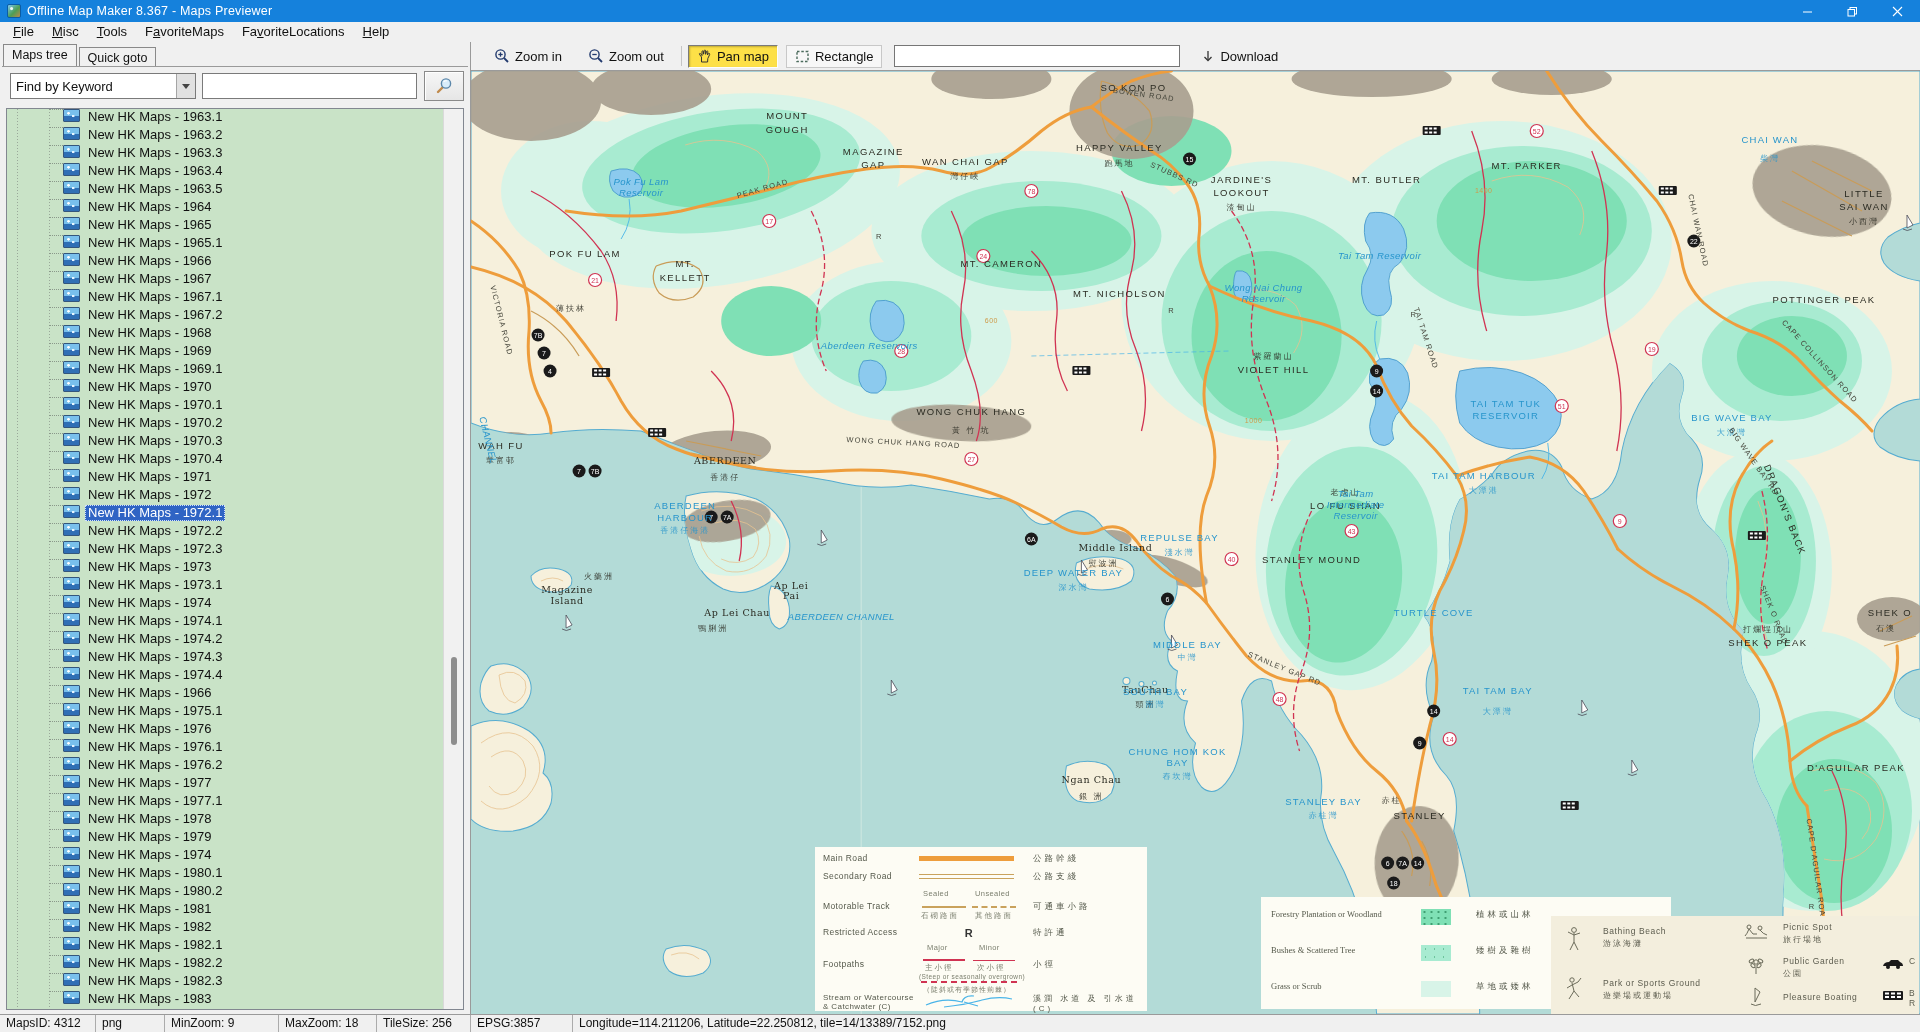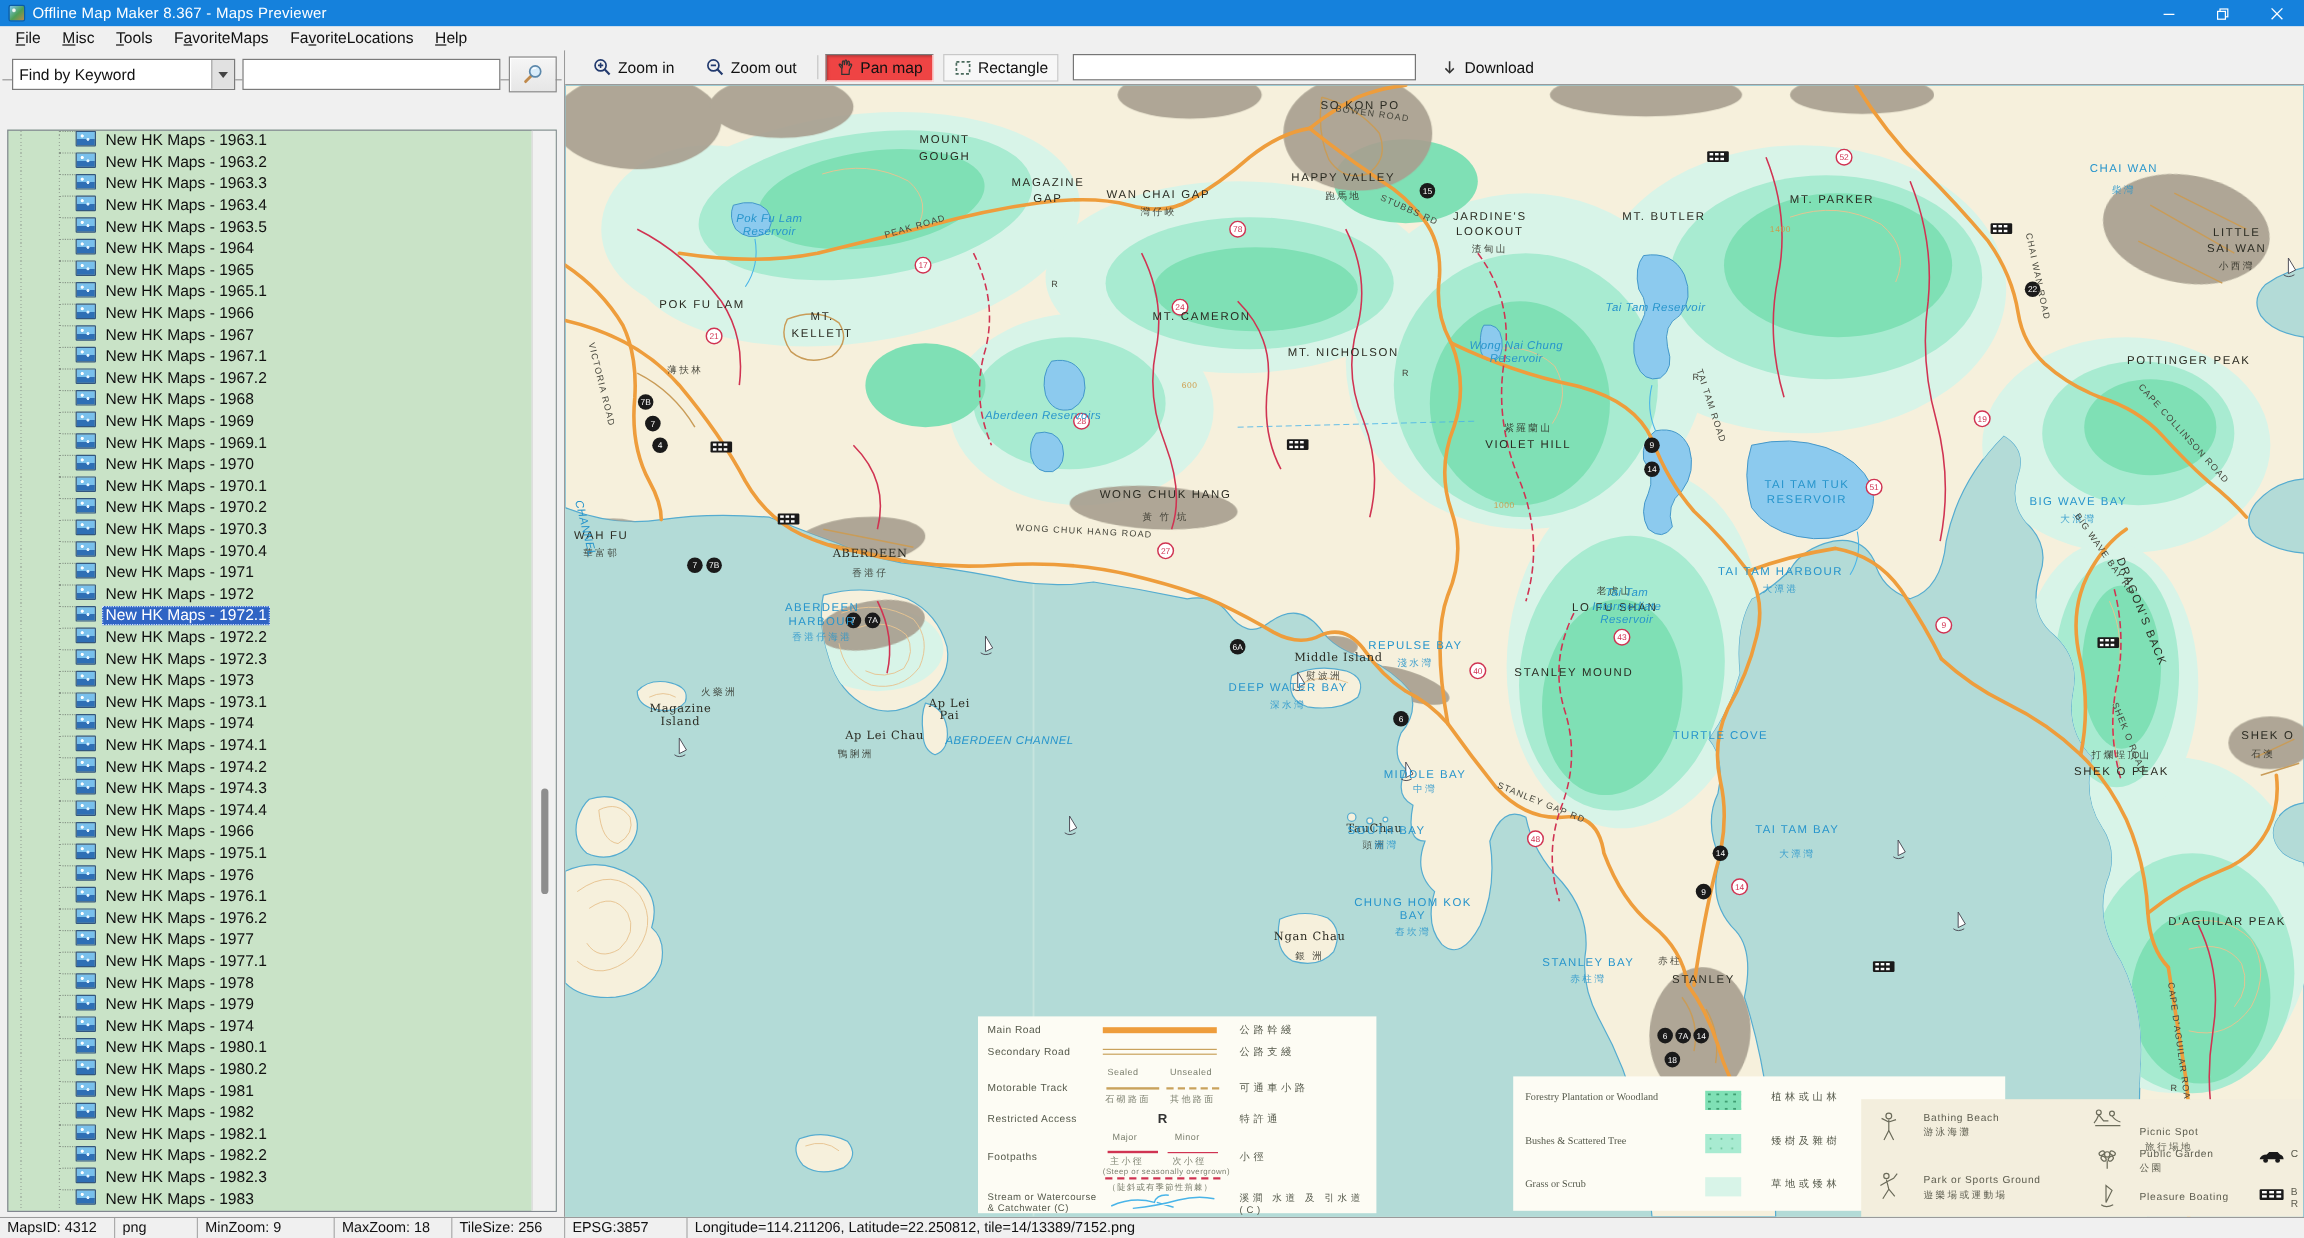--- a/index.html
+++ b/index.html
@@ -55,21 +55,21 @@
        linear-gradient(180deg,#79c0ec 0 55%, #2f6fb5 55% 100%); }
   .tree-label { padding:0 3px; line-height:16px; }
   .tree-item.selected .tree-label { background:#2f64c4; color:#fff; outline:1px dotted #cfe0ff; outline-offset:-1px; }
   .tree-vscroll { width:20px; flex:none; background:#f1f1f1; border-left:1px solid #d9d9d9; position:relative; }
   .tree-thumb { position:absolute; left:7px; width:6px; top:548px; height:88px; background:#8e8e8e; border-radius:3px; }
 
   
   .right-col { flex:1; display:flex; flex-direction:column; border-left:1px solid #9a9a9a; }
   .map-toolbar { height:29px; background:#f0f0f0; display:flex; align-items:center; padding-left:14px; border-bottom:1px solid #9a9a9a; }
   .tb-btn { display:flex; align-items:center; gap:5px; font-size:13px; color:#111; padding:3px 8px; margin-right:8px; border:1px solid transparent; }
-  .tb-btn.pressed { background:#ef4444; border-color:#7a7a7a #fdfdfd #fdfdfd #7a7a7a; box-shadow:inset 1px 1px 2px rgba(0,0,0,.25); }
+  .tb-btn.pressed { background:#fde047; border-color:#7a7a7a #fdfdfd #fdfdfd #7a7a7a; box-shadow:inset 1px 1px 2px rgba(0,0,0,.25); }
   .tb-btn.outlined { border-color:#c8c8c8; background:#f7f7f7; }
   .tb-sep { width:1px; height:20px; background:#c5c5c5; margin:0 6px 0 0; }
   .tb-input { width:286px; height:22px; border:1px solid #767676; background:#fff; font-size:13px; padding:0 4px; margin:0 12px 0 4px; }
   .tb-btn svg { display:block; }
 
   .map-area { position:relative; flex:1; background:#b3dbd7; overflow:hidden; }
   .map-area svg.mapsvg { position:absolute; inset:0; }
 
   
   .ml-k { fill:#2b2b22; font-size:9.5px; letter-spacing:1.4px; font-family:"Liberation Sans",sans-serif; text-anchor:middle; }
@@ -154,20 +154,24 @@
     <span class="menu-item"><u>M</u><span>i</span><span>s</span><span>c</span></span>
     <span class="menu-item"><u>T</u><span>o</span><span>o</span><span>l</span><span>s</span></span>
     <span class="menu-item"><span>F</span><u>a</u><span>v</span><span>o</span><span>r</span><span>i</span><span>t</span><span>e</span><span>M</span><span>a</span><span>p</span><span>s</span></span>
     <span class="menu-item"><span>F</span><span>a</span><u>v</u><span>o</span><span>r</span><span>i</span><span>t</span><span>e</span><span>L</span><span>o</span><span>c</span><span>a</span><span>t</span><span>i</span><span>o</span><span>n</span><span>s</span></span>
     <span class="menu-item"><u>H</u><span>e</span><span>l</span><span>p</span></span>
   </div>
 
 <div class="main">
 
   <div class="left-panel">
+    <div class="tabs-row">
+      <div class="tab active">Maps tree</div>
+      <div class="tab inactive">Quick goto</div>
+    </div>
     <div class="tabs-row-underline"></div>
 
     <div class="search-row">
       <div class="combo">
         <span class="combo-text">Find by Keyword</span>
         <span class="combo-arrow"></span>
       </div>
       <input class="search-input" value="" style="">
       <div class="search-btn">
         <svg width="20" height="20" viewBox="0 0 20 20">
@@ -1109,21 +1113,21 @@
           <div class="cn">遊樂場或運動場</div>
         </div>
         <div class="am" style="left:192px;top:6px;">
           <svg width="26" height="18" viewBox="0 0 26 18" fill="none" stroke="#6b6b5a" stroke-width="1">
               <circle cx="6" cy="5" r="2"></circle>
               <path d="M6,7 Q4,12 2,14 M6,7 L10,12 L14,12"></path>
               <circle cx="17" cy="6" r="2"></circle>
               <path d="M17,8 Q20,12 24,13 M3,16 L24,16"></path>
             </svg>
         </div>
-        <div class="am" style="left:232px;top:22px;text-align:center;">
+        <div class="am" style="left:232px;top:6px;">
           <div class="nm">Picnic Spot</div>
           <div class="cn">旅行場地</div>
         </div>
         <div class="am" style="left:196px;top:40px;">
           <svg width="18" height="20" viewBox="0 0 18 20" fill="none" stroke="#6b6b5a" stroke-width="1">
               <circle cx="9" cy="6" r="2.2"></circle>
               <ellipse cx="4.5" cy="5" rx="2.4" ry="1.6" transform="rotate(-30 4.5 5)"></ellipse>
               <ellipse cx="13.5" cy="5" rx="2.4" ry="1.6" transform="rotate(30 13.5 5)"></ellipse>
               <ellipse cx="6" cy="9.6" rx="2.4" ry="1.6" transform="rotate(40 6 9.6)"></ellipse>
               <ellipse cx="12" cy="9.6" rx="2.4" ry="1.6" transform="rotate(-40 12 9.6)"></ellipse>

